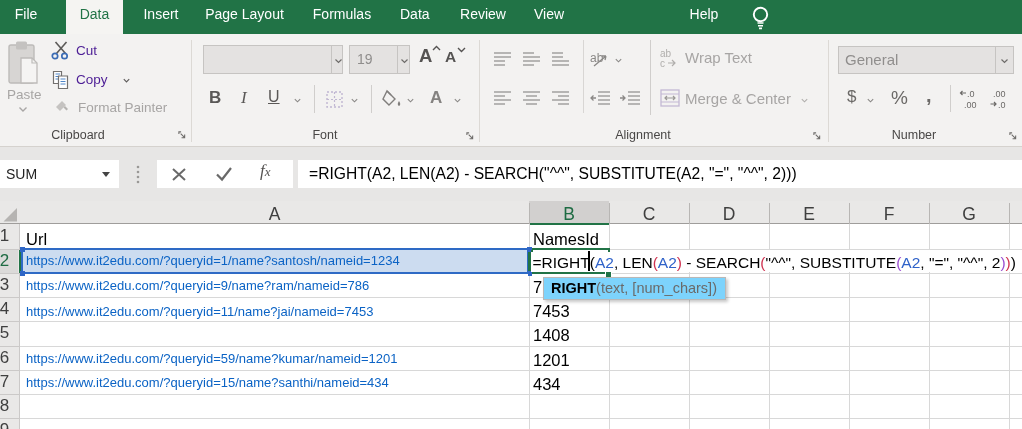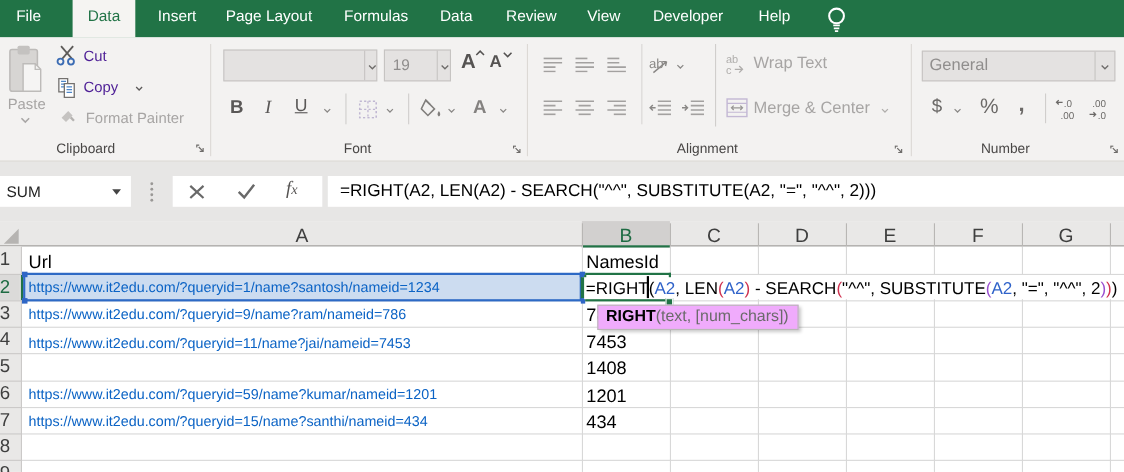--- a/index.html
+++ b/index.html
@@ -35,21 +35,20 @@
 <div id="tabbar"></div>
 <div id="hometab"></div>
 <div id="hometxt">Data</div>
 <div class="tab" style="left:14px;width:24px">File</div>
 <div class="tab" style="left:142px;width:38px">Insert</div>
 <div class="tab" style="left:203px;width:83px">Page Layout</div>
 <div class="tab" style="left:312px;width:60px">Formulas</div>
 <div class="tab" style="left:400px;width:28px">Data</div>
 <div class="tab" style="left:458px;width:50px">Review</div>
 <div class="tab" style="left:533px;width:32px">View</div>
-<div class="tab" style="left:590px;width:71px">Developer</div>
 <div class="tab" style="left:688px;width:32px">Help</div>
 <svg class="abs" style="left:751px;top:5px" width="20" height="26" viewBox="0 0 20 26">
  <circle cx="9.5" cy="9.5" r="6.7" fill="none" stroke="#fff" stroke-width="1.9"></circle>
  <path d="M6.5 18h6M7 20.7h5M8 23.4h3" stroke="#fff" stroke-width="1.6" fill="none"></path>
 </svg>
 
 <div id="ribbon"></div>
 <div class="gsep" style="left:191px"></div>
 <div class="gsep" style="left:479px"></div>
 <div class="gsep" style="left:828px"></div>
@@ -341,14 +340,14 @@
 <div class="link" style="left:26px;top:277.8px">https://www.it2edu.com/?queryid=9/name?ram/nameid=786</div>
 <div class="val" style="left:533px;top:277.8px">786</div>
 <div class="link" style="left:26px;top:304px">https://www.it2edu.com/?queryid=11/name?jai/nameid=7453</div>
 <div class="val" style="left:533px;top:302.1px">7453</div>
 <div class="val" style="left:533px;top:326.3px">1408</div>
 <div class="link" style="left:26px;top:350.6px">https://www.it2edu.com/?queryid=59/name?kumar/nameid=1201</div>
 <div class="val" style="left:533px;top:350.6px">1201</div>
 <div class="link" style="left:26px;top:374.8px">https://www.it2edu.com/?queryid=15/name?santhi/nameid=434</div>
 <div class="val" style="left:533px;top:374.8px">434</div>
 
-<div class="abs" style="left:543px;top:277px;width:183px;height:23px;background:#f0abfc;border:1px solid #bab8b7;box-sizing:border-box;box-shadow:2px 2px 3px rgba(0,0,0,0.22);font-size:14.5px;line-height:21px;white-space:nowrap;padding-left:7px"><b>RIGHT</b><span style="color:#6a6a6a">(text, [num_chars])</span></div>
+<div class="abs" style="left:543px;top:277px;width:183px;height:23px;background:#7dd3fc;border:1px solid #bab8b7;box-sizing:border-box;box-shadow:2px 2px 3px rgba(0,0,0,0.22);font-size:14.5px;line-height:21px;white-space:nowrap;padding-left:7px"><b>RIGHT</b><span style="color:#6a6a6a">(text, [num_chars])</span></div>
 
 </div>
 </body></html>

